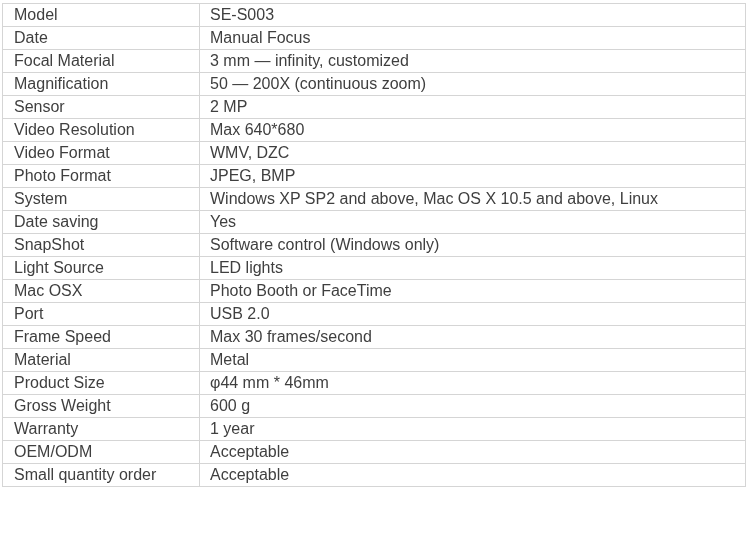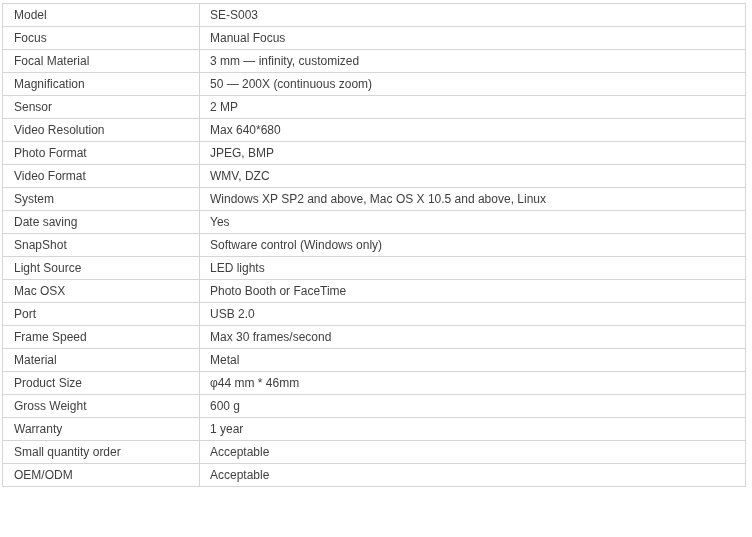--- a/index.html
+++ b/index.html
@@ -13,21 +13,21 @@
   .spec-wrap {
     position: absolute;
     left: 2px;
     top: 3px;
   }
   table.spec-table {
     border-collapse: collapse;
     width: 744px;
     table-layout: fixed;
     font-family: "Liberation Sans", "DejaVu Sans", sans-serif;
-    font-size: 12px;
+    font-size: 16px;
     color: #3f3f3f;
     background: #ffffff;
   }
   table.spec-table td {
     border: 1px solid #d5d5d5;
     height: 22px;
     padding: 0 8px 0 11px;
     vertical-align: middle;
     white-space: nowrap;
     overflow: hidden;
@@ -44,46 +44,46 @@
 
 <div class="spec-wrap">
   <table class="spec-table">
     <tbody id="spec-tbody">
 
     <tr>
           <td class="label-cell">Model</td>
           <td class="value-cell">SE-S003</td>
         </tr>
         <tr>
-          <td class="label-cell">Focus</td>
+          <td class="label-cell">Date</td>
           <td class="value-cell">Manual Focus</td>
         </tr>
         <tr>
           <td class="label-cell">Focal Material</td>
           <td class="value-cell">3 mm — infinity, customized</td>
         </tr>
         <tr>
           <td class="label-cell">Magnification</td>
           <td class="value-cell">50 — 200X (continuous zoom)</td>
         </tr>
         <tr>
           <td class="label-cell">Sensor</td>
           <td class="value-cell">2 MP</td>
         </tr>
         <tr>
           <td class="label-cell">Video Resolution</td>
           <td class="value-cell">Max 640*680</td>
         </tr>
         <tr>
+          <td class="label-cell">Video Format</td>
+          <td class="value-cell">WMV, DZC</td>
+        </tr>
+        <tr>
           <td class="label-cell">Photo Format</td>
           <td class="value-cell">JPEG, BMP</td>
-        </tr>
-        <tr>
-          <td class="label-cell">Video Format</td>
-          <td class="value-cell">WMV, DZC</td>
         </tr>
         <tr>
           <td class="label-cell">System</td>
           <td class="value-cell">Windows XP SP2 and above, Mac OS X 10.5 and above, Linux</td>
         </tr>
         <tr>
           <td class="label-cell">Date saving</td>
           <td class="value-cell">Yes</td>
         </tr>
         <tr>
@@ -116,22 +116,22 @@
         </tr>
         <tr>
           <td class="label-cell">Gross Weight</td>
           <td class="value-cell">600 g</td>
         </tr>
         <tr>
           <td class="label-cell">Warranty</td>
           <td class="value-cell">1 year</td>
         </tr>
         <tr>
-          <td class="label-cell">Small quantity order</td>
+          <td class="label-cell">OEM/ODM</td>
           <td class="value-cell">Acceptable</td>
         </tr>
         <tr>
-          <td class="label-cell">OEM/ODM</td>
+          <td class="label-cell">Small quantity order</td>
           <td class="value-cell">Acceptable</td>
         </tr>
       </tbody>
   </table>
 </div>
 
 </body></html>

